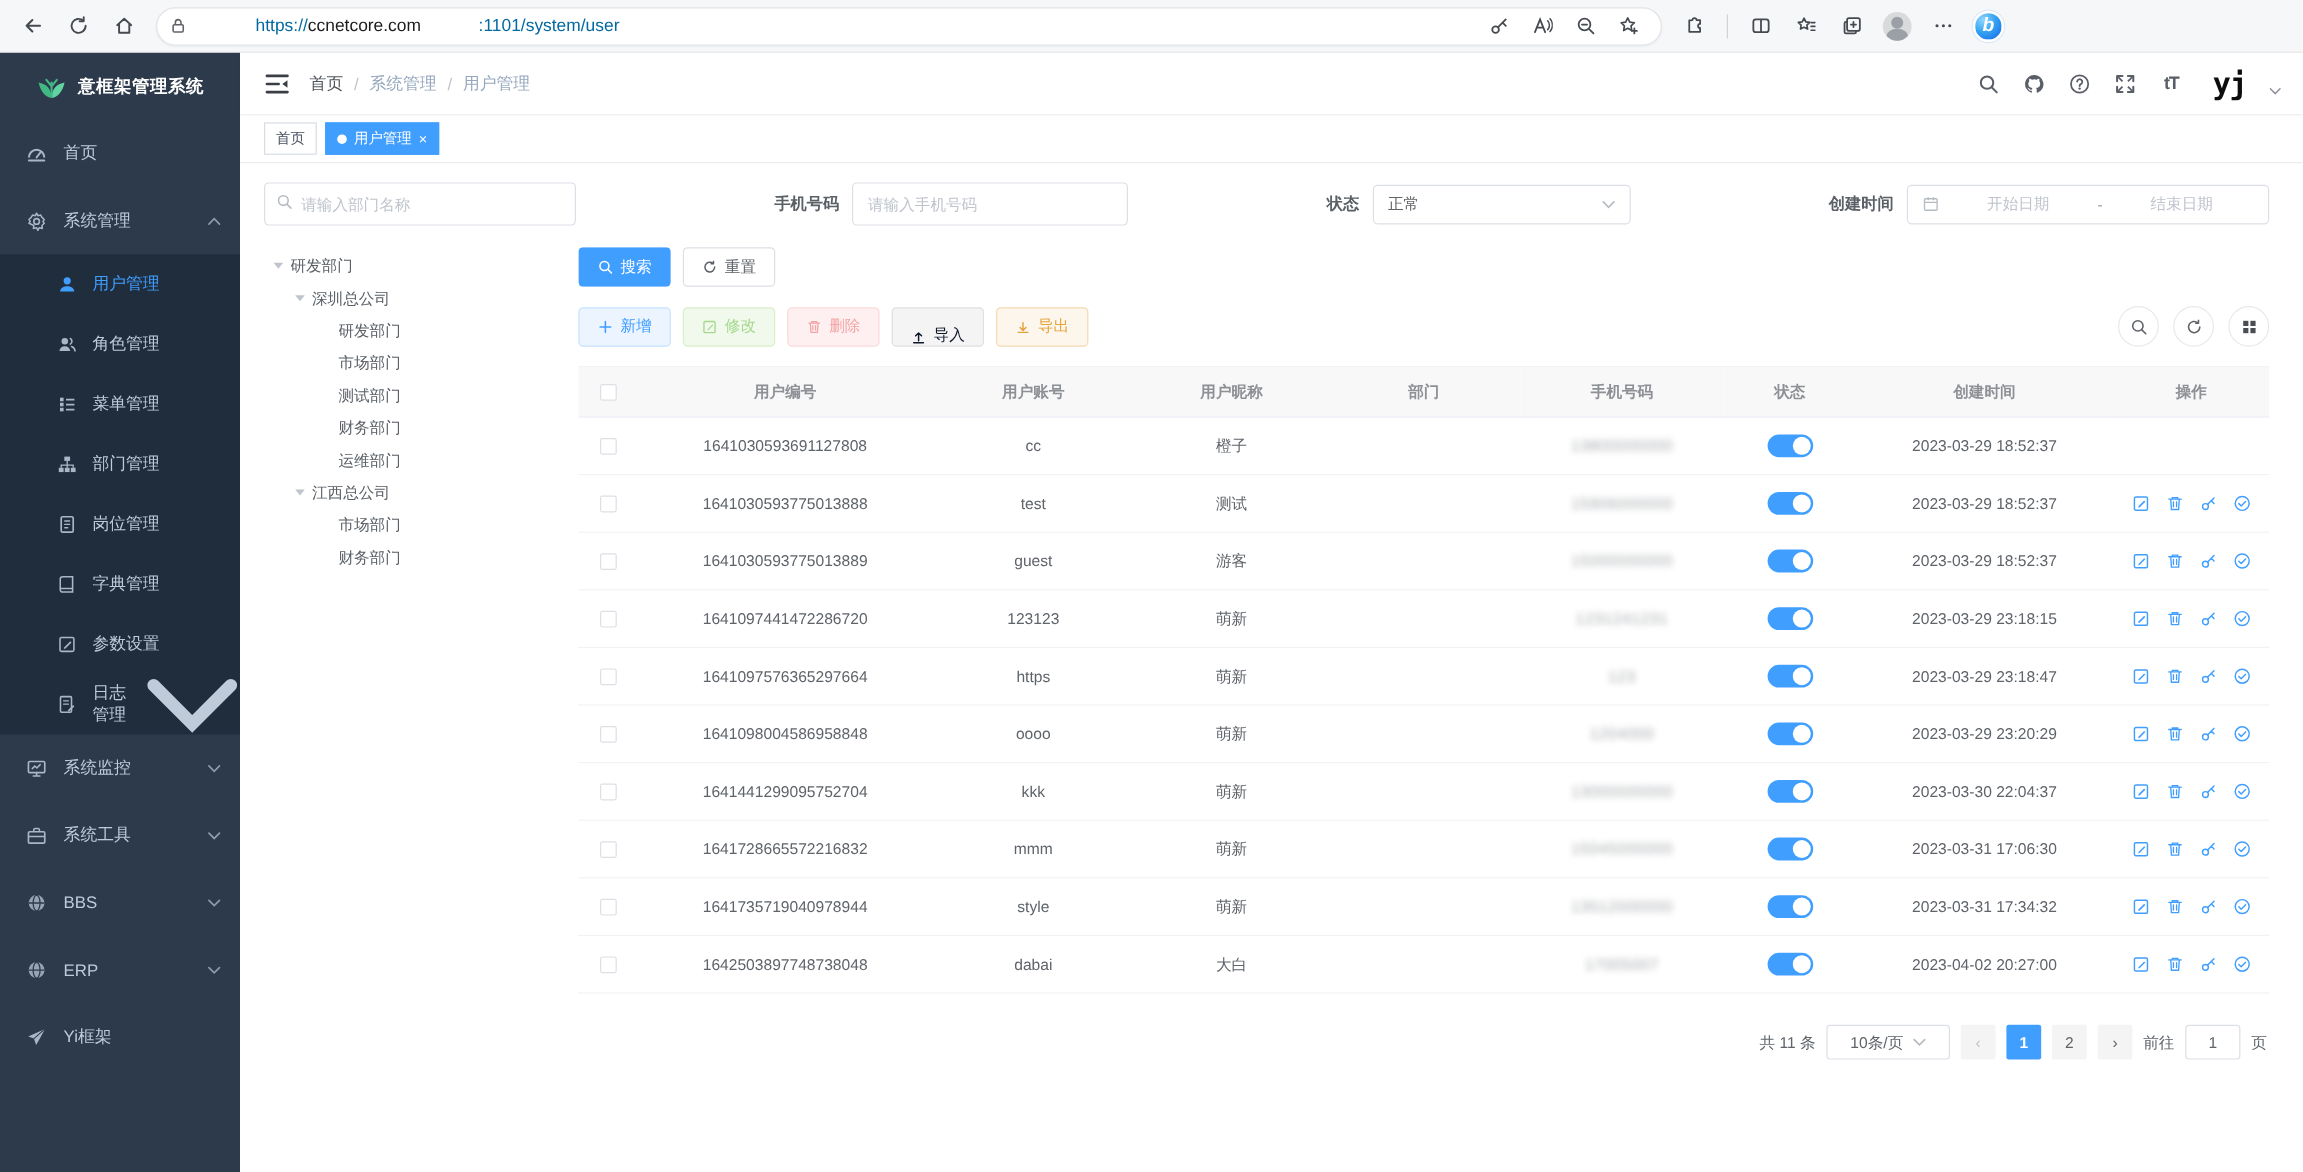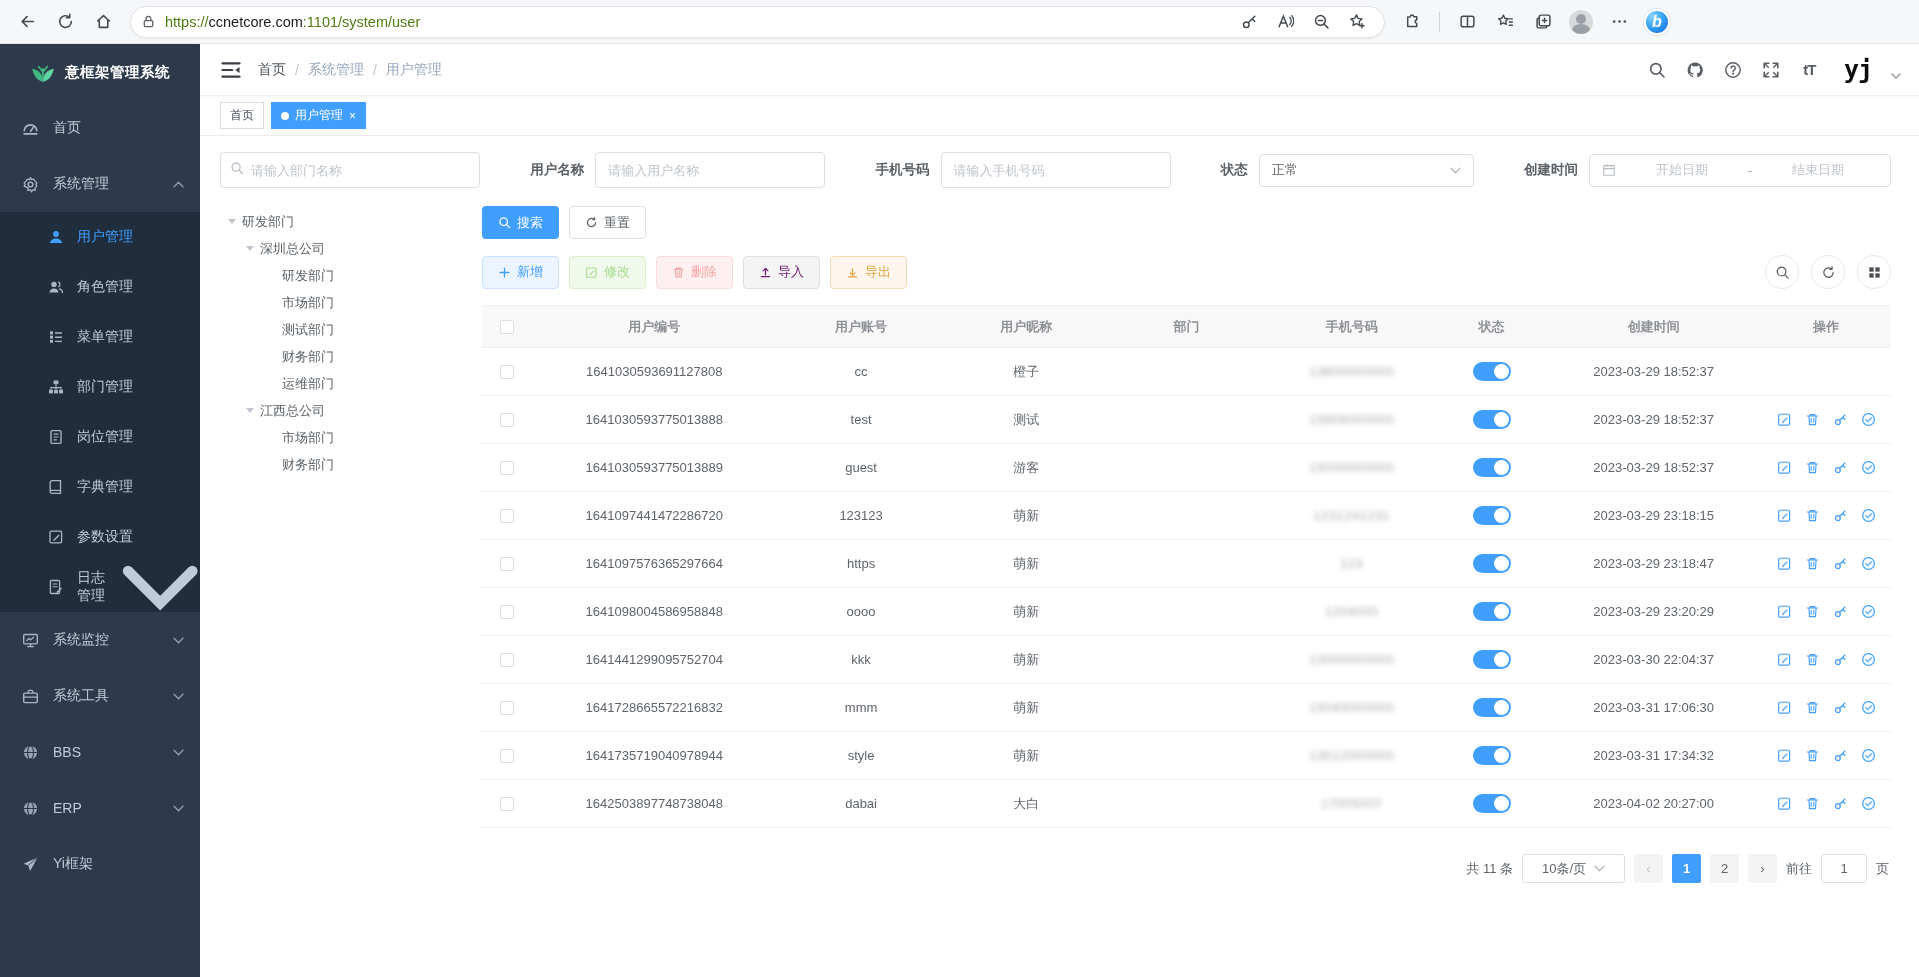--- a/index.html
+++ b/index.html
@@ -10,21 +10,21 @@
   .browser { height:44px; background:#f6f7f9; border-bottom:1px solid #e3e5e8;
     display:flex; align-items:center; padding:0 10px; gap:4px; }
   .bicon { width:34px; height:30px; display:flex; align-items:center; justify-content:center;
     color:#454a50; border-radius:6px; flex:0 0 auto; }
   .bicon svg { width:17px; height:17px; }
   .urlbar { flex:0 1 1255px; height:32px; background:#fff; border:1px solid #e1e3e6;
     border-radius:16px; display:flex; align-items:center; padding:0 10px; margin:0 6px;
     box-shadow:0 1px 2px rgba(0,0,0,.05); }
   .urlbar .lock { width:15px; height:15px; color:#5f6368; margin-right:9px; }
   .urltext { font-size:14.5px; flex:1 1 auto; white-space:nowrap; overflow:hidden; }
-  .urltext .dim { color:#4d7c0f; } .urltext .dom { color:#1b1b1b; }
+  .urltext .dim { color:#0369a1;margin-left:48px; } .urltext .dom { color:#1b1b1b; }
   .pillicons { display:flex; gap:2px; }
   .vdiv { width:1px; height:20px; background:#d0d2d5; margin:0 6px; }
   .avatar-circ { width:24px; height:24px; border-radius:50%; background:#d9dadc; position:relative; overflow:hidden; }
   .avatar-circ::before { content:""; position:absolute; left:7px; top:4px; width:10px; height:10px; border-radius:50%; background:#9aa0a6; }
   .avatar-circ::after { content:""; position:absolute; left:3px; top:14px; width:18px; height:12px; border-radius:50%; background:#9aa0a6; }
   .copilot { width:26px; height:26px; border-radius:50%;
     background:radial-gradient(circle at 30% 25%, #8fd6ff 0%, #35a3f1 45%, #1565e8 100%);
     color:#fff; font-weight:900; font-size:16px; font-style:italic;
     display:flex; align-items:center; justify-content:center; border:2px solid #fff;
     box-shadow:0 0 0 1px #d8e6f7; }
@@ -103,21 +103,21 @@
 
   .mainpanel { flex:1 1 auto; min-width:0; }
   .btn { display:inline-flex; align-items:center; gap:6px; height:33px; padding:0 15px;
     border-radius:4px; font-size:13px; cursor:pointer; border:1px solid transparent;font-family:Liberation Mono, monospace; }
   .btn svg { width:13px; height:13px; }
   .btn-primary { background:#409eff; color:#fff; }
   .btn-plain { background:#fff; border-color:#dcdfe6; color:#5a6066; }
   .btn-blue   { background:#ecf5ff; border-color:#c6e2ff; color:#409eff; }
   .btn-green  { background:#f0f9eb; border-color:#d8efc8; color:#a4d98d; }
   .btn-red    { background:#fef0f0; border-color:#fbdada; color:#f3a3a3; }
-  .btn-info   { background:#f4f4f5; border-color:#dddfe2; color:#701a75; }
+  .btn-info   { background:#f4f4f5; border-color:#dddfe2; color:#0f172a;align-items:flex-end; }
   .btn-orange { background:#fdf6ec; border-color:#f5dab1; color:#e6a23c; }
   .searchrow { display:flex; gap:10px; }
   .toolbar { display:flex; gap:10px; margin-top:16px; align-items:center; }
   .tool-circles { margin-left:auto; display:flex; gap:12px; }
   .circ { width:34px; height:34px; border-radius:50%; border:1px solid #e7e9ec;
     display:flex; align-items:center; justify-content:center; color:#5f6368; cursor:pointer; background:#fff; }
   .circ svg { width:15px; height:15px; }
   .circ.dark { color:#4a4d52; }
 
   
@@ -469,24 +469,20 @@
 
     <div class="content">
 
       <div class="filters">
         <div class="dept-search">
           <svg class="mag" viewBox="0 0 16 16">
               <circle cx="7" cy="7" r="4.6" fill="none" stroke="currentColor" stroke-width="1.5"></circle>
               <path d="M10.6 10.6L14.2 14.2" stroke="currentColor" stroke-width="1.5" stroke-linecap="round"></path>
             </svg>
           <input class="tinput" placeholder="请输入部门名称" style="">
-        </div>
-        <div class="fgroup">
-          <span class="flabel">用户名称</span>
-          <input class="tinput" style="width: 230px;" placeholder="请输入用户名称">
         </div>
         <div class="fgroup">
           <span class="flabel">手机号码</span>
           <input class="tinput" style="width: 230px;" placeholder="请输入手机号码">
         </div>
         <div class="fgroup">
           <span class="flabel">状态</span>
           <div class="selbox">
             <span>正常</span>
             <svg class="caret caret-svg" viewBox="0 0 10 6">

